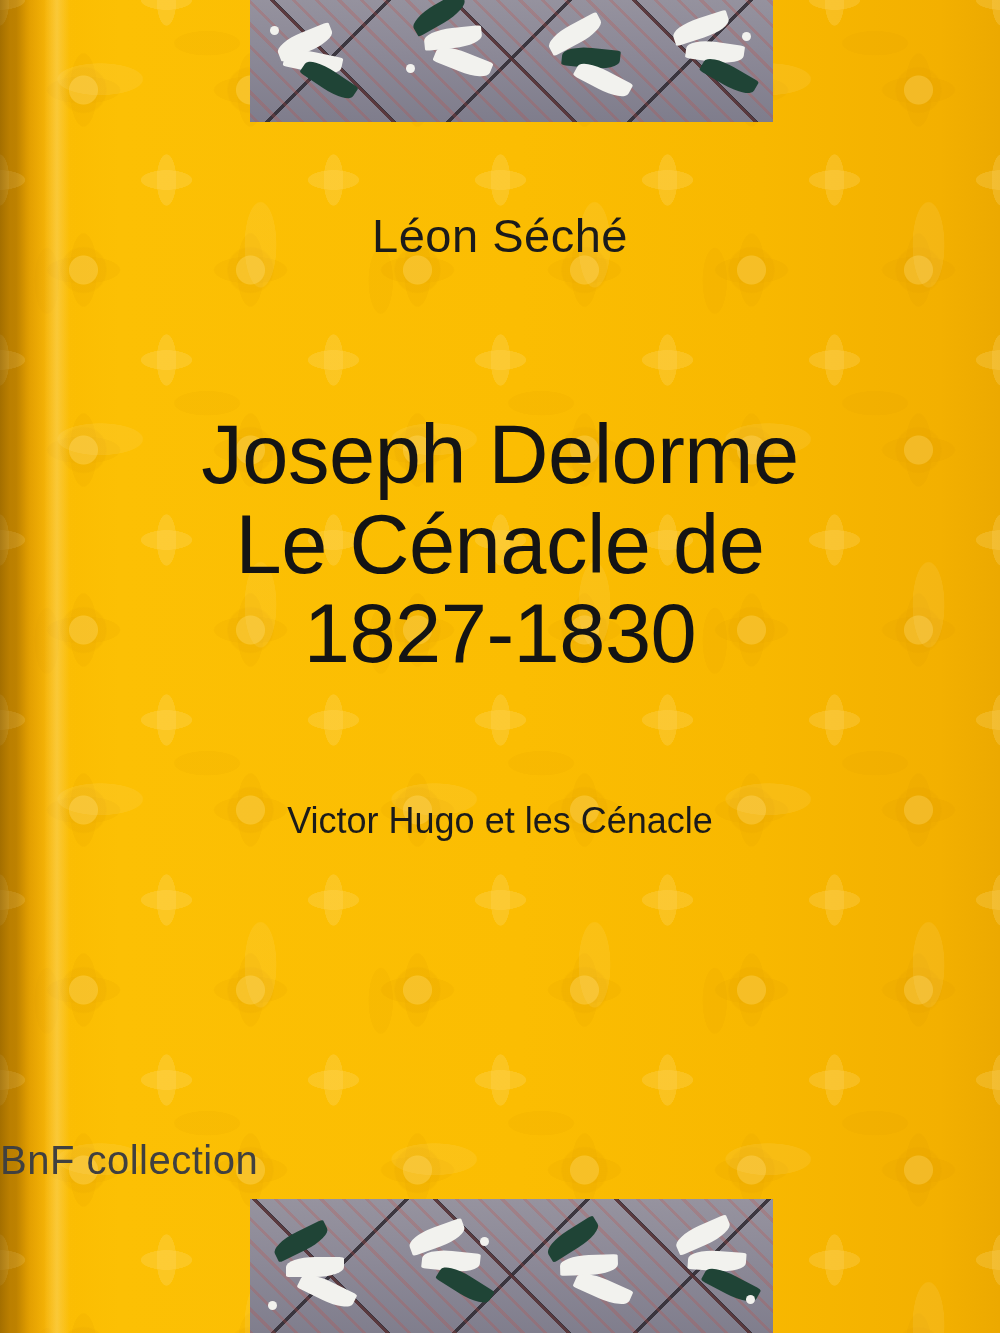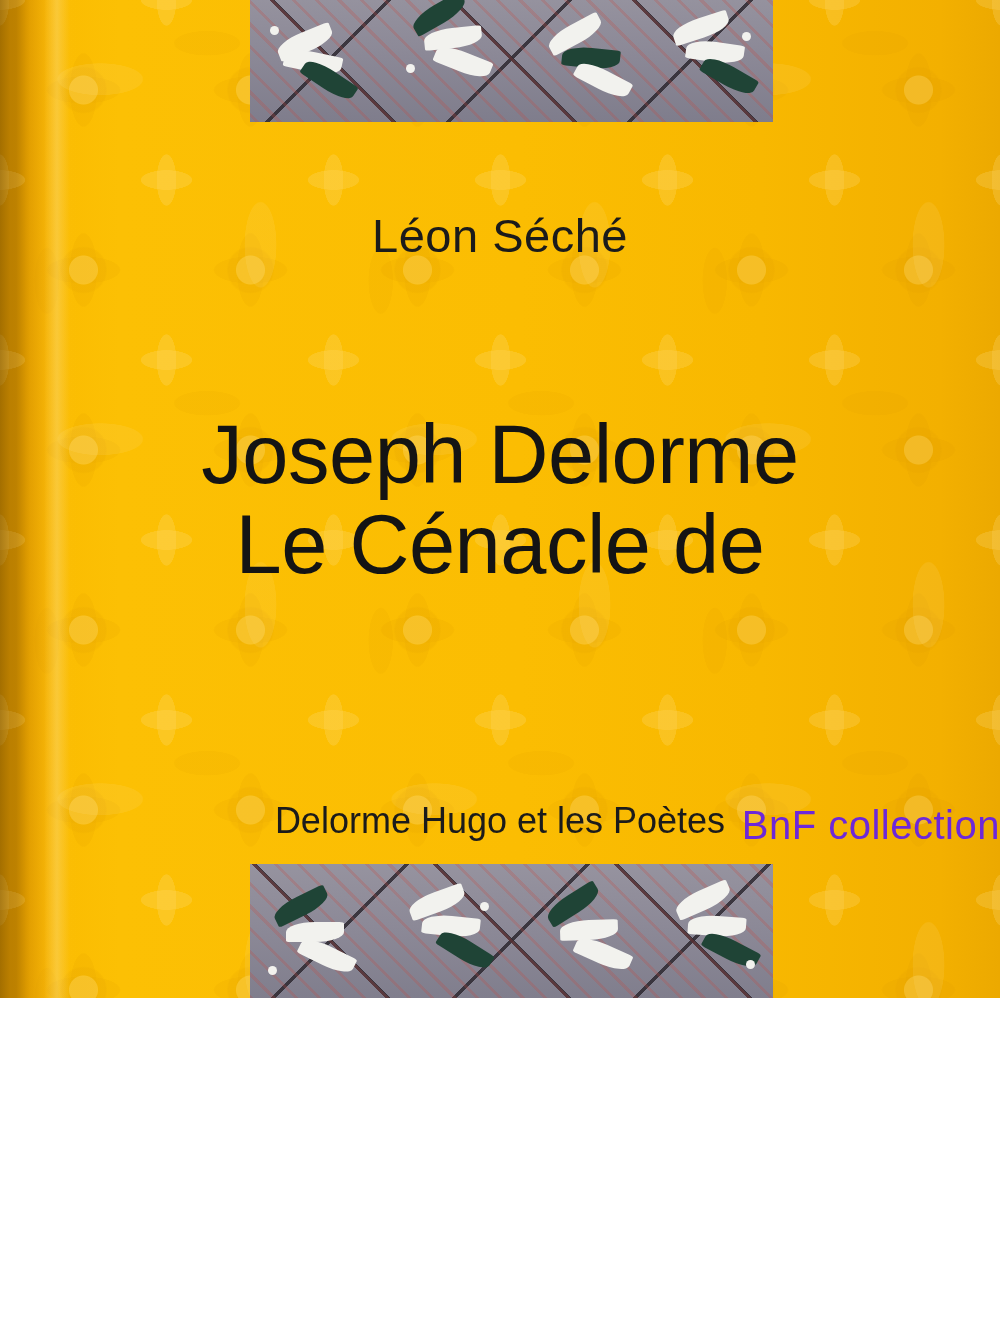--- a/index.html
+++ b/index.html
@@ -7,21 +7,21 @@
     padding: 0;
     background: #ffffff;
   }
   body {
     font-family: "Liberation Sans", sans-serif;
   }
 
   .cover {
     position: relative;
     width: 1000px;
-    height: 998px;
+    height: 1333px;
     overflow: hidden;
     background: #f8b500;
   }
 
   
   .cover-bg {
     position: absolute;
     inset: 0;
     background:
       linear-gradient(90deg,
@@ -181,22 +181,22 @@
     left: 0; right: 0;
     top: 800px;
     text-align: center;
     font-size: 36px;
     color: #1b1b1b;
   }
   .publisher {
     position: absolute;
     left: 0; right: 0;
     bottom: 150px;
-    text-align: right;
-    color: #6d28d9;
+    text-align: left;
+    color: #404040;
     margin-top: 30px;
   }
   .publisher .pline1 {
     display: block;
     font-size: 40px;
     letter-spacing: 0.5px;
   }
   .publisher .pline2 {
     display: block;
     font-size: 40px;
@@ -249,23 +249,24 @@
         <span class="dot" style="left:72px; top:36px;"></span>
       </div>
     </div>
   </div>
 
   <div class="author">Léon Séché</div>
 
   <div class="title">
     <span class="line">Joseph Delorme</span>
     <span class="line">Le Cénacle de</span>
+    <span class="line">1827-1830</span>
   </div>
 
-  <div class="subtitle">Delorme Hugo et les Poètes</div>
+  <div class="subtitle">Victor Hugo et les Cénacle</div>
 
   <div class="publisher">
     <span class="pline1">BnF collection</span>
   </div>
 
   <div class="band band-bottom">
     <div class="band-inner">
       <div class="band-bg"></div>
       <div class="lattice"></div>
       <div class="lattice-beads"></div>

